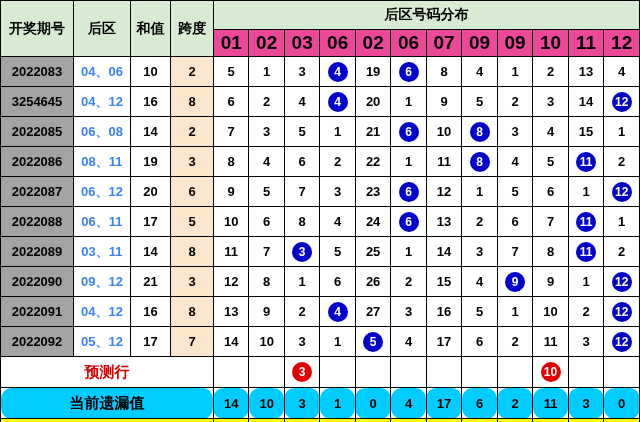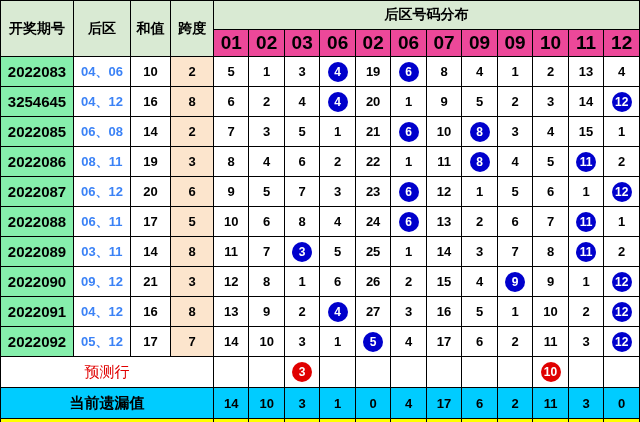--- a/index.html
+++ b/index.html
@@ -19,21 +19,21 @@
     text-align:center;
     vertical-align:middle;
     font-size:13px;
     padding:0;
     height:29px;
     font-weight:bold;
     color:#000000;
   }
   .hdr{background:#d9ead3;font-size:14px;font-weight:bold;}
   .numcell{width:36px;background:#ffffff;}
-  .period-val{color:#000000;background:#86efac;font-size:15px;}
+  .period-val{color:#000000;background:#a3a3a3;font-size:13px;}
   .hou-val{color:#3b82f6;background:#ffffff;font-size:13px;}
   .he-val{background:#ffffff;}
   .kua-val{background:#fce5cd;}
   .ball{
     display:inline-block;
     width:20px;height:20px;line-height:20px;
     border-radius:50%;
     background:#0000cc;
     color:#ffffff;
     font-size:12px;
@@ -44,22 +44,22 @@
     display:inline-block;
     width:20px;height:20px;line-height:20px;
     border-radius:50%;
     background:#e00000;
     color:#ffffff;
     font-size:12px;
     font-weight:bold;
     text-align:center;
   }
   .row-forecast td{height:30px;background:#ffffff;}
-  .forecast-label{color:#e00000;font-size:15px;font-weight:normal;background:#ffffff;}
-  .row-cur td{background:#00ccff;height:30px;}
+  .forecast-label{color:#e00000;font-size:15px;font-weight:bold;background:#ffffff;}
+  .row-cur td{background:#00ccff;height:30px;border-radius:11px;}
   .cur-label{background:#00ccff;font-size:15px;font-weight:bold;}
   .row-max td{background:#ffff00;height:32px;}
   .max-label{background:#ffff00;font-size:15px;font-weight:bold;}
   .max-val{background:#ffff00;font-size:15px;font-weight:bold;}
   .top-head th{height:28px;}
   .sub-head th{height:26px;font-size:19px;background:#ec4899;}
 </style>
 </head>
 <body>
 

